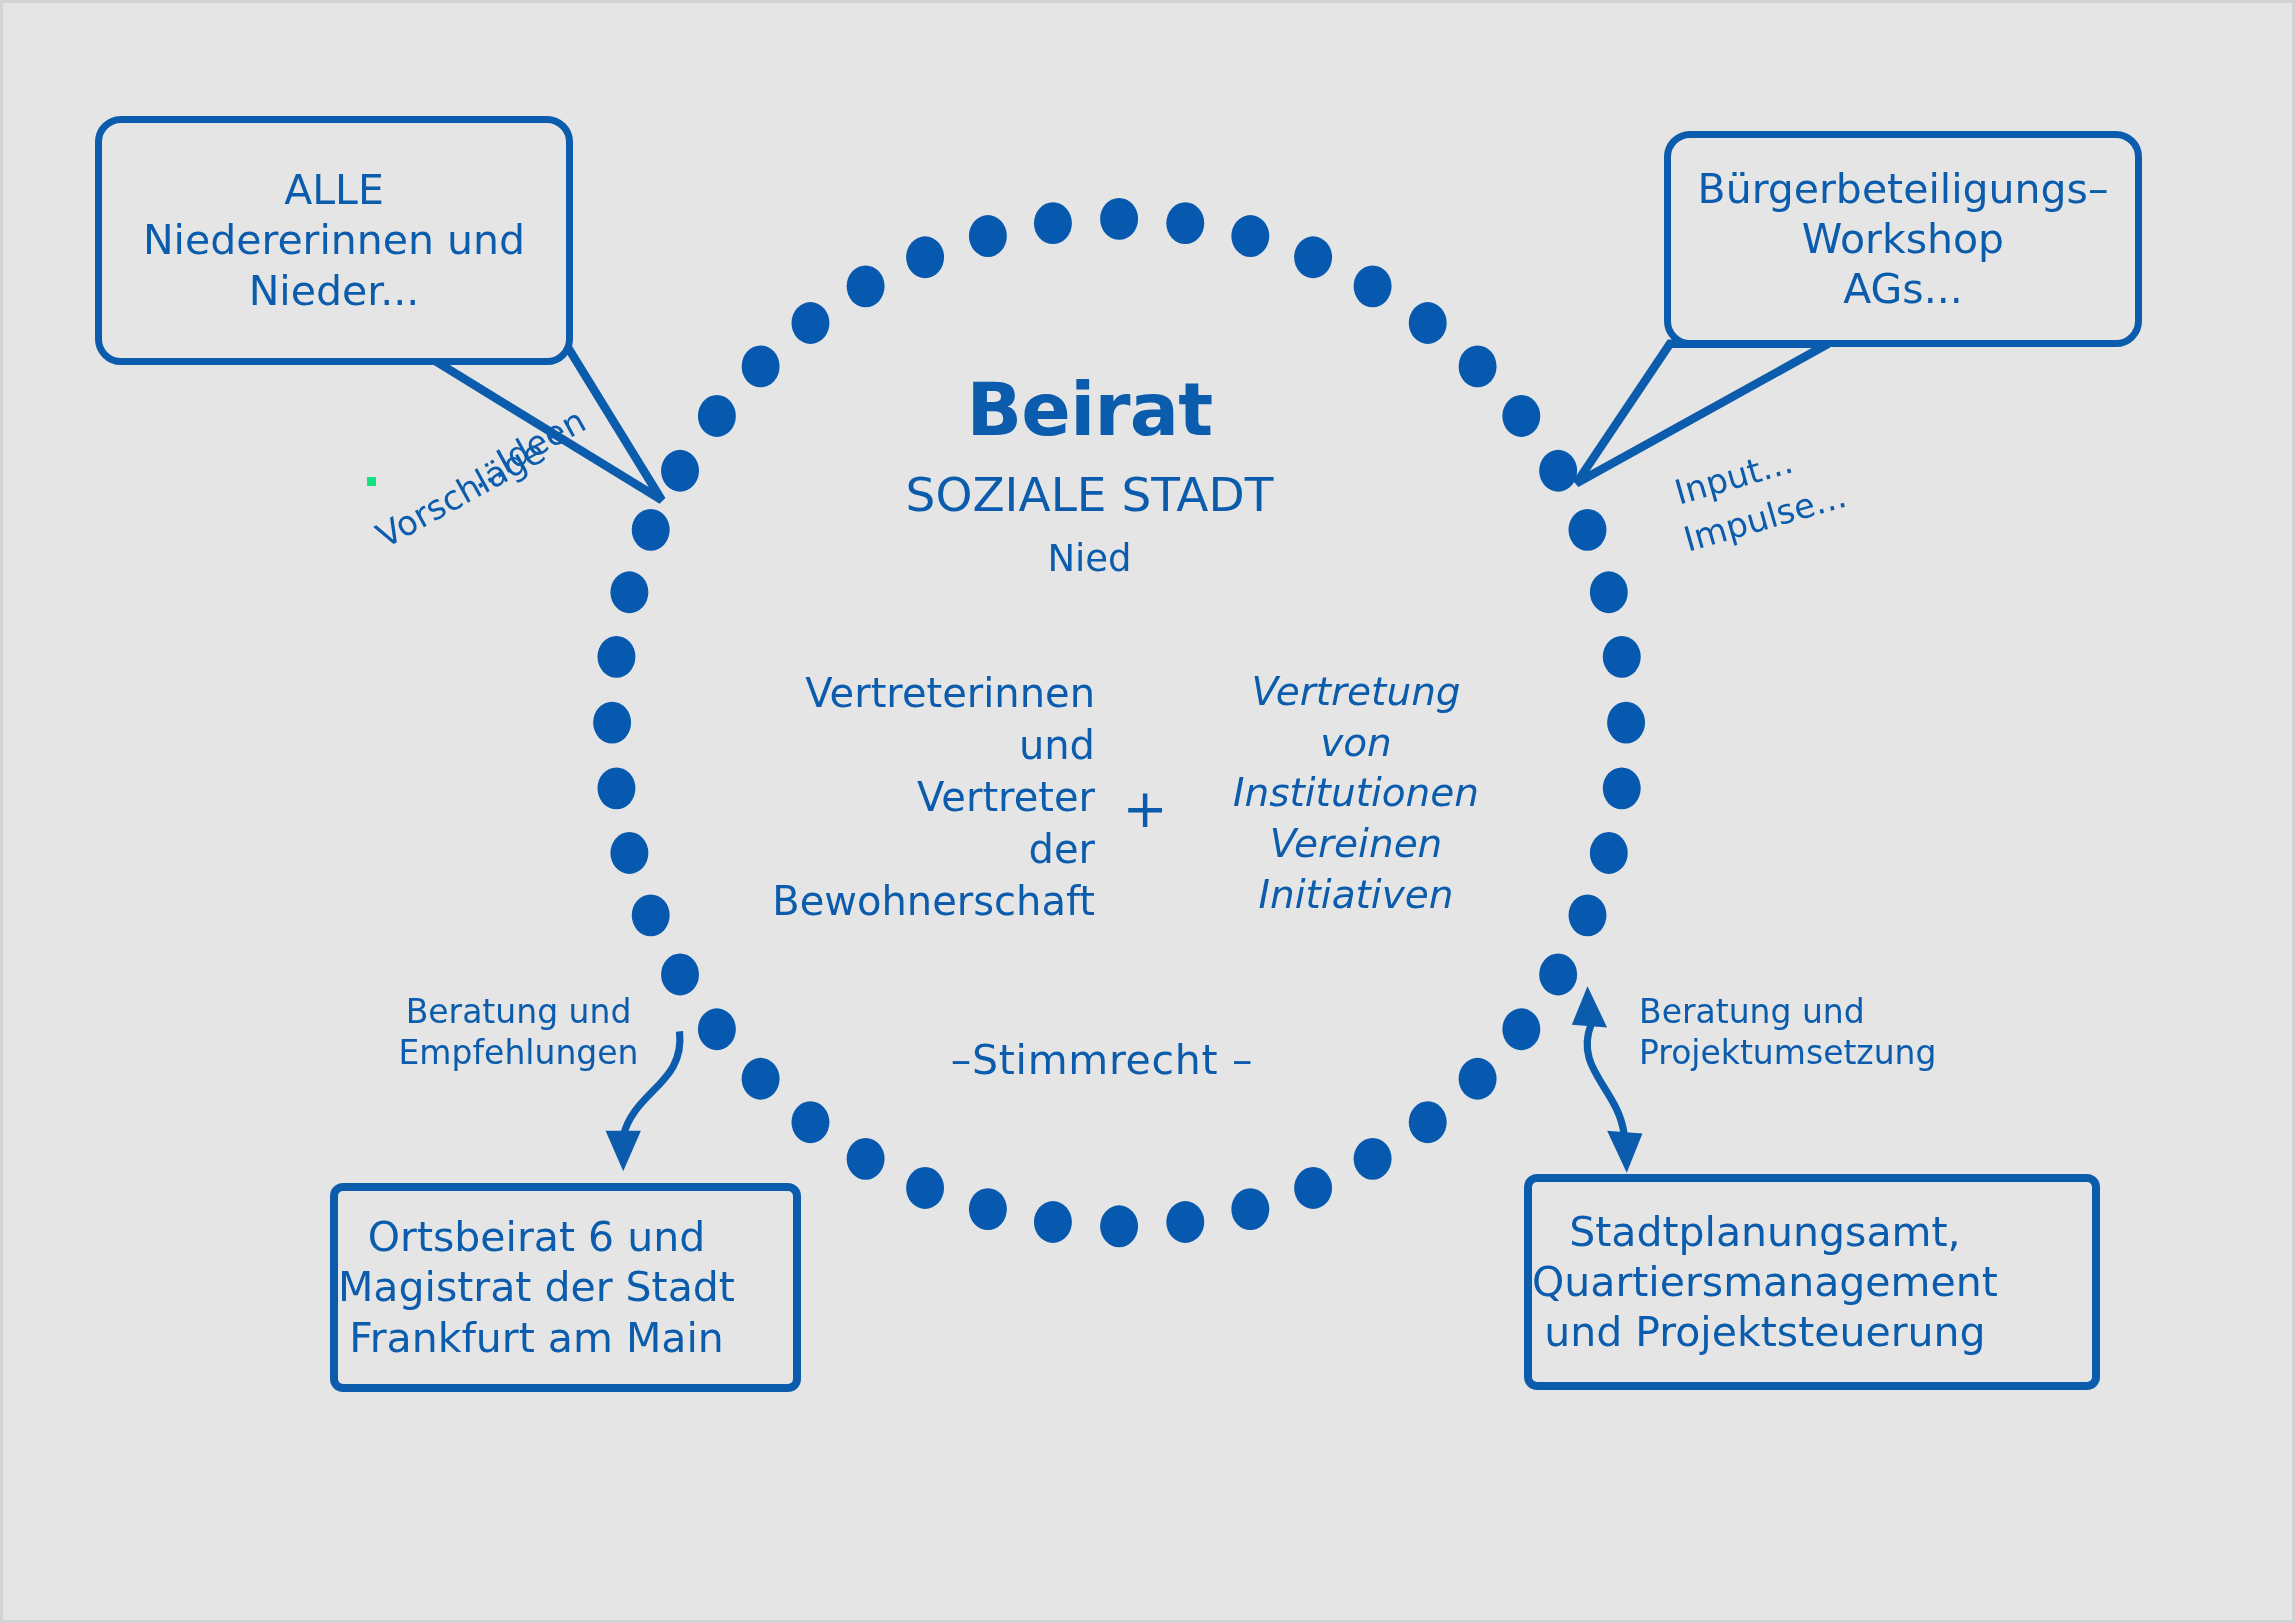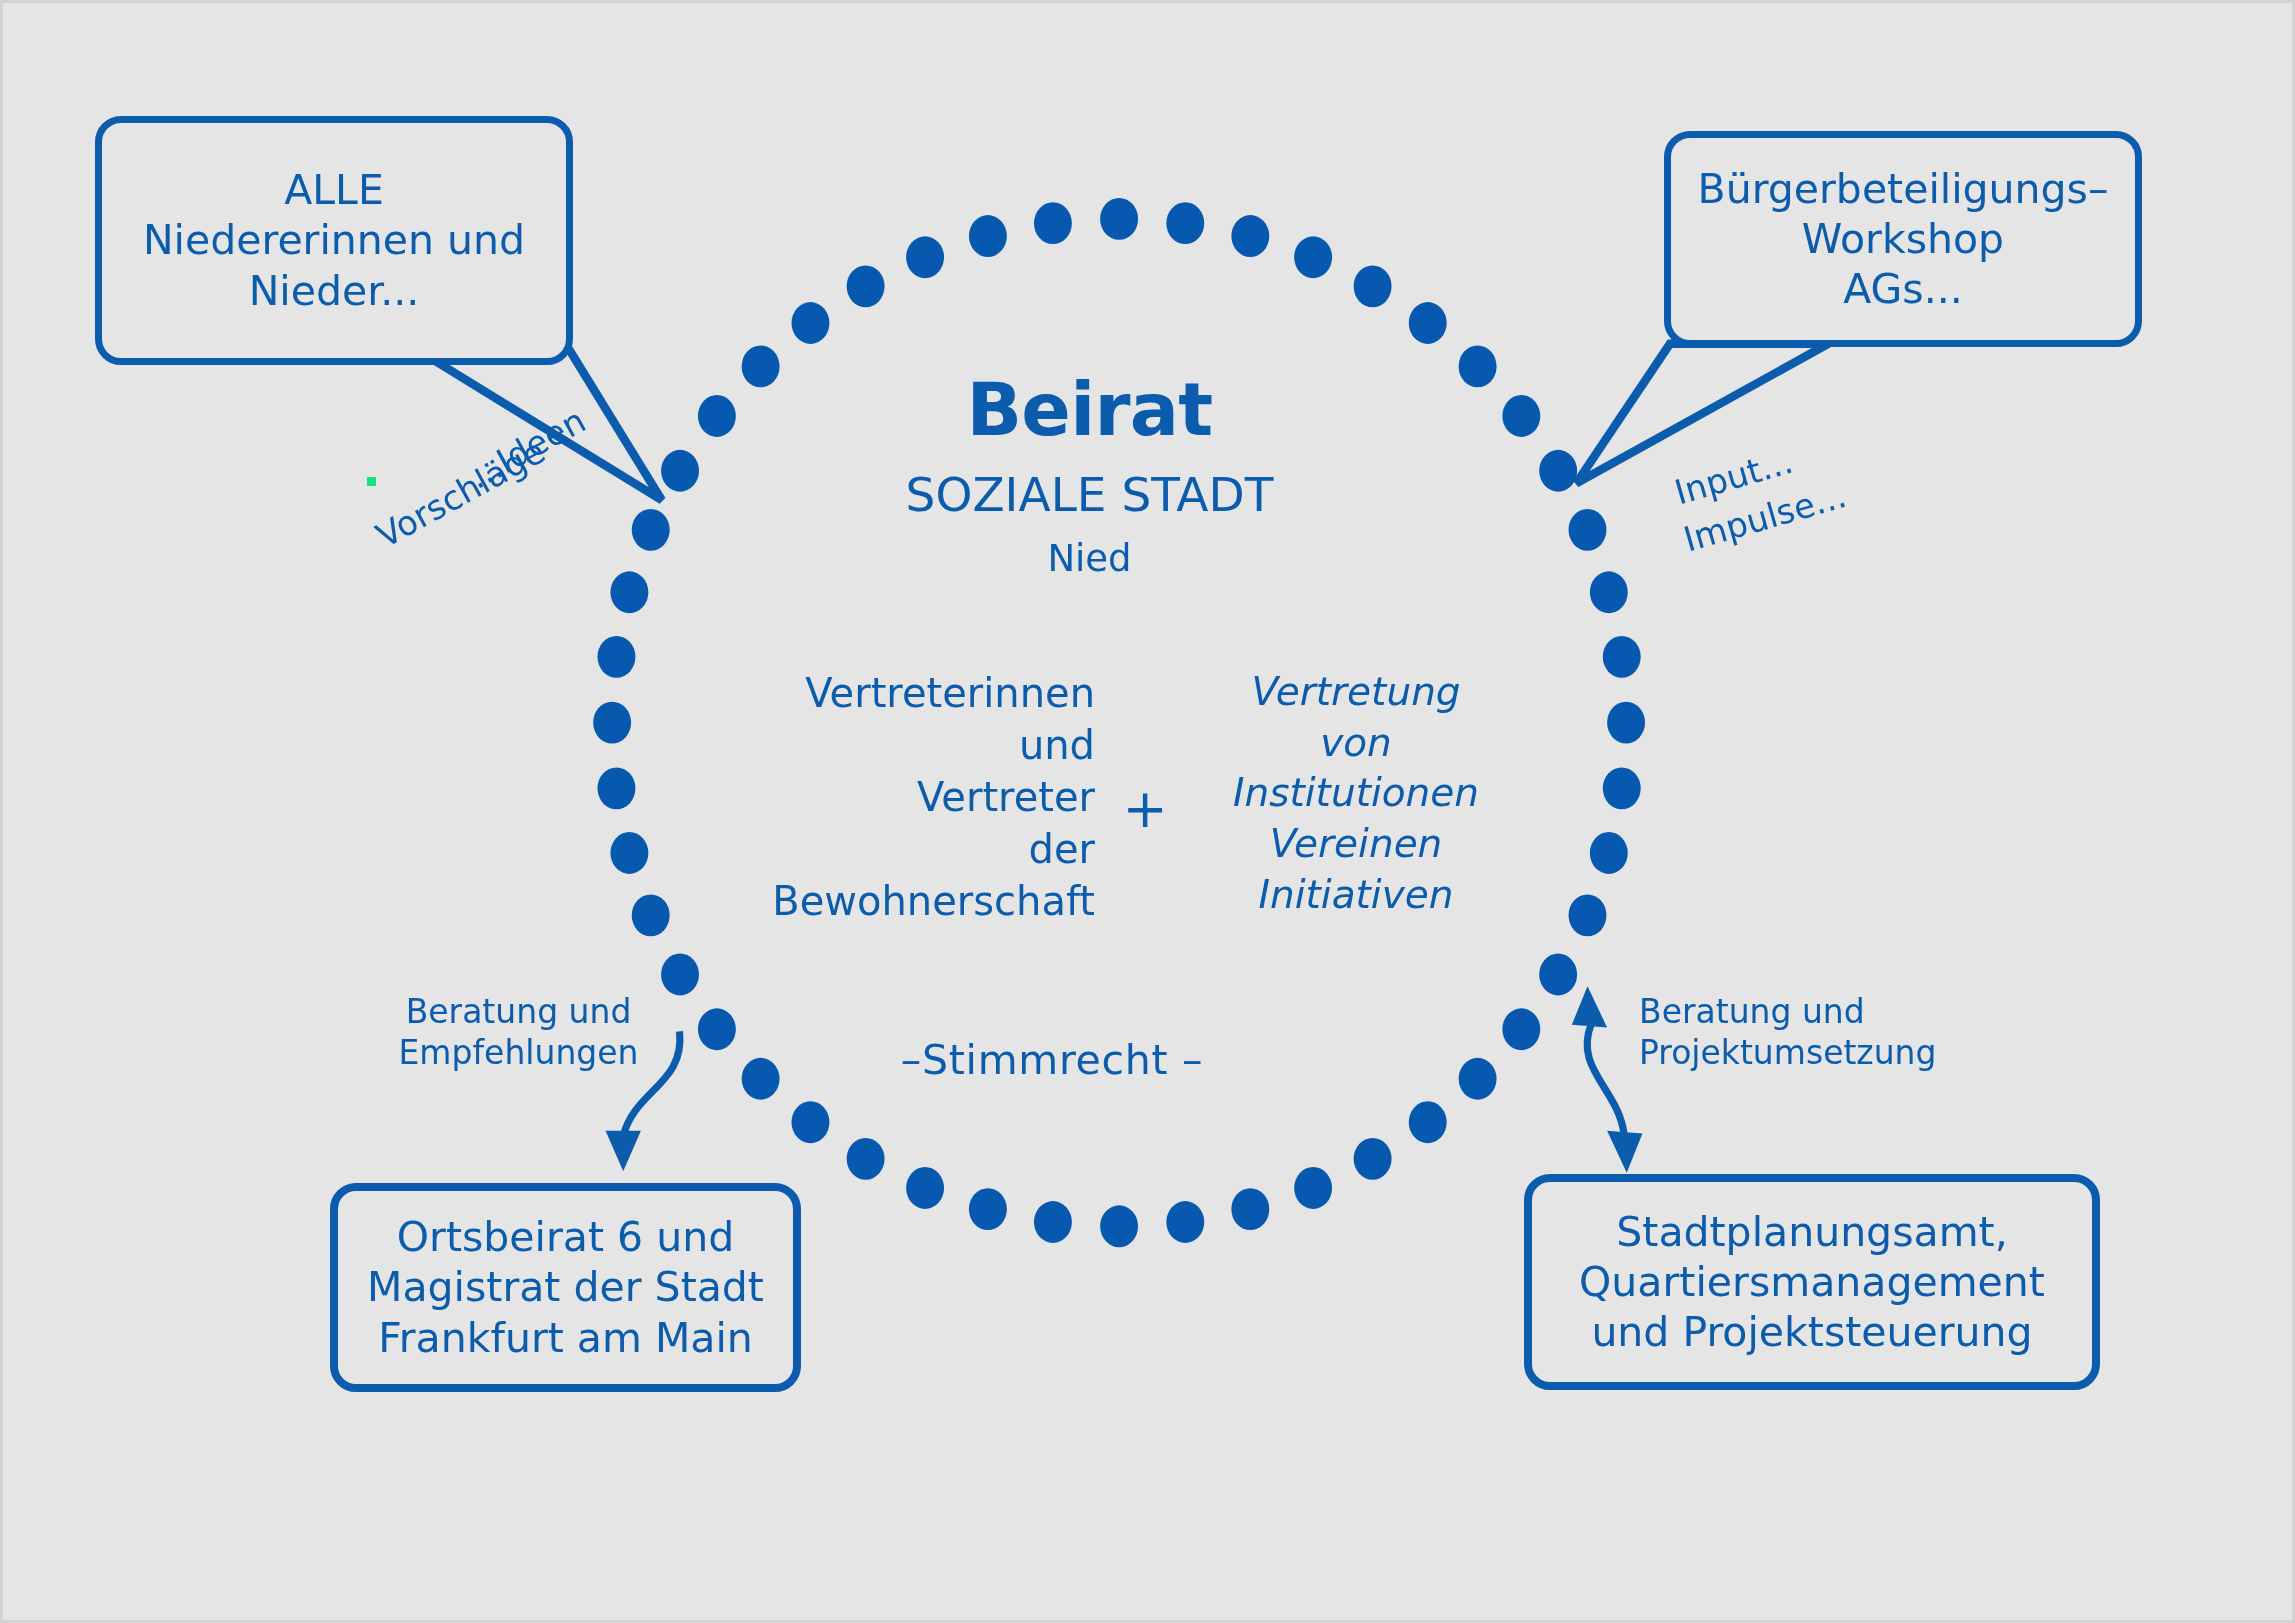--- a/index.html
+++ b/index.html
@@ -49,25 +49,24 @@
     left: 1661px; top: 128px;
     width: 478px; height: 216px;
     font-size: 41px;
   }
 
   
   .rbox {
     position: absolute;
     box-sizing: border-box;
     border: 8.5px solid #0b5cad;
-    border-radius: 26px;
+    border-radius: 13px;
     background: #e5e5e5;
     display: flex;
     align-items: center;
-    justify-content: center;
     text-align: center;
     line-height: 1.22;
     z-index: 3;
   }
   .rbox .txt { white-space: pre-line; }
 
   #box-ortsbeirat {
     left: 327px; top: 1180px;
     width: 471px; height: 209px;
     font-size: 41px;
@@ -118,21 +117,21 @@
     line-height: 1.30;
     font-style: italic;
   }
   #plus-sign {
     left: 1083px; top: 779px;
     width: 118px;
     font-size: 54px;
     line-height: 1;
   }
   #stimmrecht {
-    left: 820px; top: 1034px;
+    left: 870px; top: 1034px;
     width: 458px;
     font-size: 41px;
     letter-spacing: 0.7px;
   }
 
   
   .annot {
     position: absolute;
     z-index: 4;
     white-space: pre-line;

